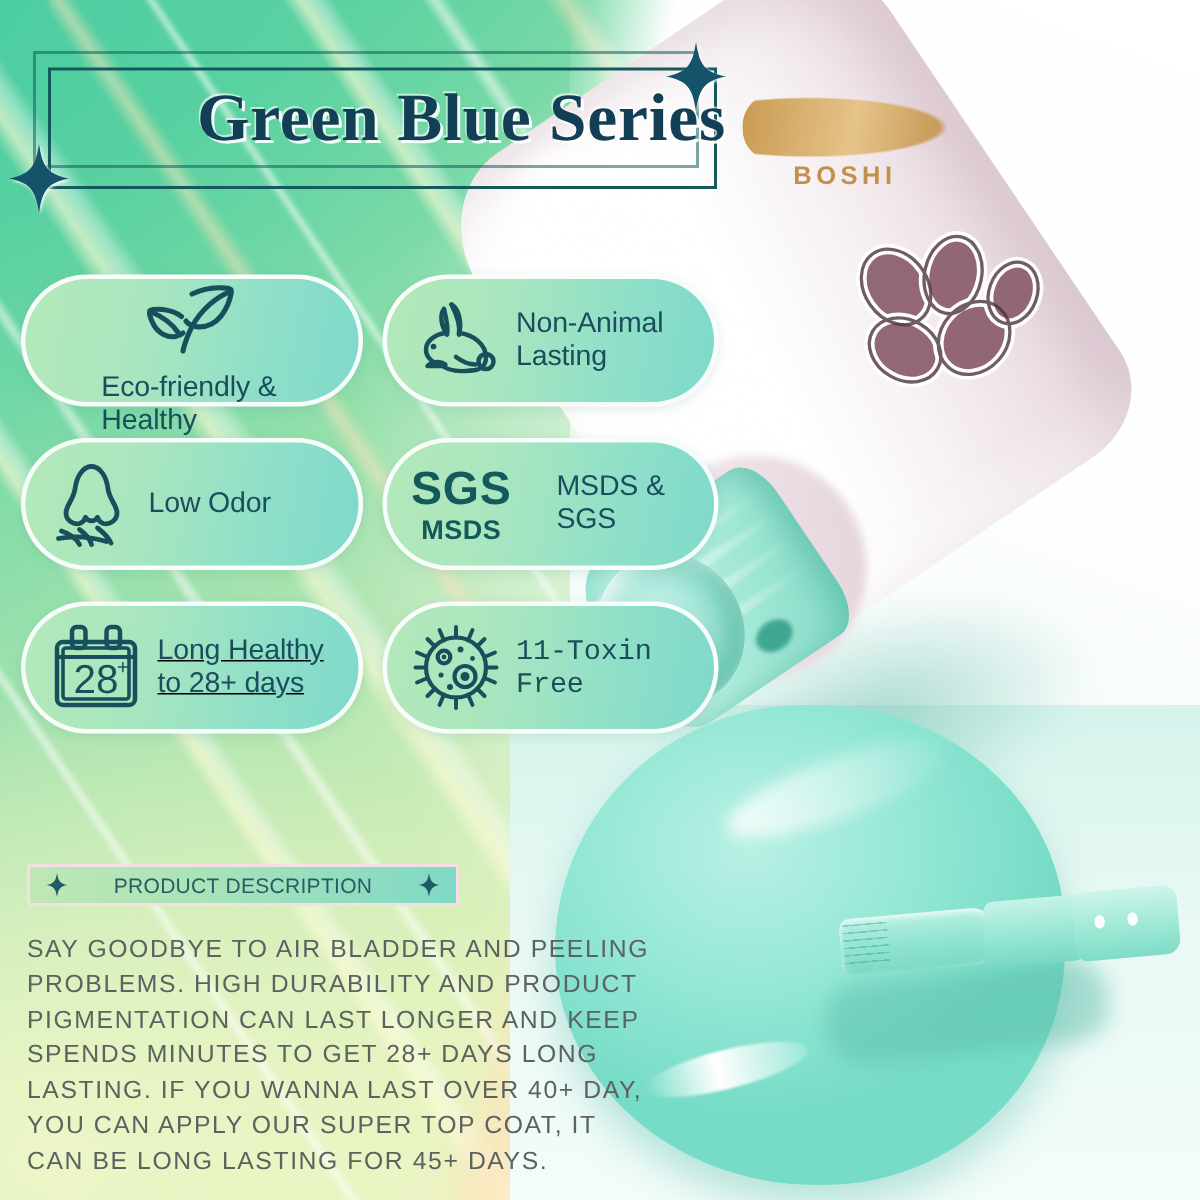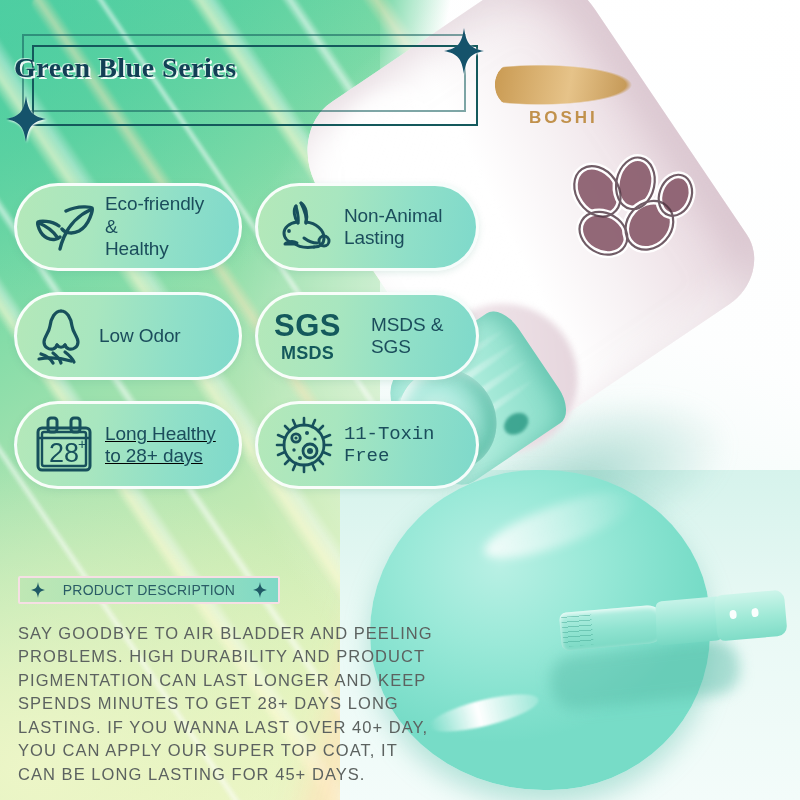--- a/index.html
+++ b/index.html
@@ -174,59 +174,59 @@
   .frame-outer{
     position:absolute; left:8px; top:0; right:18px; bottom:20px;
     border:2px solid rgba(20,92,92,.55);
   }
   .frame-inner{
     position:absolute; left:18px; top:11px; right:6px; bottom:6px;
     border:2px solid #14595c;
   }
   .title-text{
     position:absolute; left:0; right:0; top:18px;
-    text-align:left;
+    text-align:right;
     font-family:"Liberation Serif", serif;
-    font-size:28px; font-weight:700; color:#123f55;
+    font-size:45px; font-weight:700; color:#123f55;
     letter-spacing:.5px;
     text-shadow:2px 2px 0 rgba(255,255,255,.9), -1px -1px 0 rgba(255,255,255,.6);
   }
   .spark{ position:absolute; }
   .spark svg{ display:block; filter:drop-shadow(1px 1px 1px rgba(255,255,255,.95)); }
 
   
   .features{ position:absolute; left:14px; top:183px; width:480px; }
   .frow{ display:flex; gap:13px; margin-bottom:21px; }
   .pill{
     display:flex; align-items:center; gap:10px;
     height:88px; border-radius:46px;
     border:3px solid rgba(255,255,255,.92);
     background:linear-gradient(100deg,#b4e8b9 0%,#a8e6bf 35%,#8fdfc8 70%,#7ed9cb 100%);
     box-shadow:0 2px 7px rgba(90,160,140,.18);
     padding:0 20px 0 16px;
   }
-  .pill.p-eco{ width:228px; }
+  .pill.p-eco{ width:228px;flex-direction:column; }
   .pill.p-rabbit{ width:224px; }
   .pill.p-odor{ width:228px; }
   .pill.p-sgs{ width:224px;gap:28px; }
   .pill.p-days{ width:228px;text-decoration:underline; }
   .pill.p-toxin{ width:224px;font-family:Liberation Mono, monospace; }
   .pill-ico{ flex:0 0 auto; display:flex; align-items:center; justify-content:center; color:#17505c; }
   .pill-ico svg{ display:block; }
   .pill-txt{
     font-size:19px; line-height:1.18; color:#1b4d5c; font-weight:400;
     letter-spacing:-.1px;
   }
   .sgs-logo{ flex:0 0 auto; text-align:center; color:#14595c; line-height:1; padding-right:2px; }
   .sgs-logo .s1{ font-size:31px; font-weight:700; letter-spacing:.5px; display:block; }
   .sgs-logo .s2{ font-size:18px; font-weight:700; letter-spacing:.3px; display:block; margin-top:3px; }
 
   
   .pd-banner{
-    position:absolute; left:18px; top:576px; width:262px; height:28px;
+    position:absolute; left:18px; top:576px; width:288px; height:28px;
     border:2px solid #f6dfe4; border-radius:2px;
     background:linear-gradient(90deg,#bfe7b4 0%,#a9e3b8 40%,#7fd9c6 100%);
     display:flex; align-items:center; justify-content:space-between;
     padding:0 11px;
   }
   .pd-banner .pd-title{
     flex:1; text-align:center;
     font-size:14px; letter-spacing:.2px; color:#2a5c66; font-weight:400;
   }
   .pd-star svg{ display:block; }

